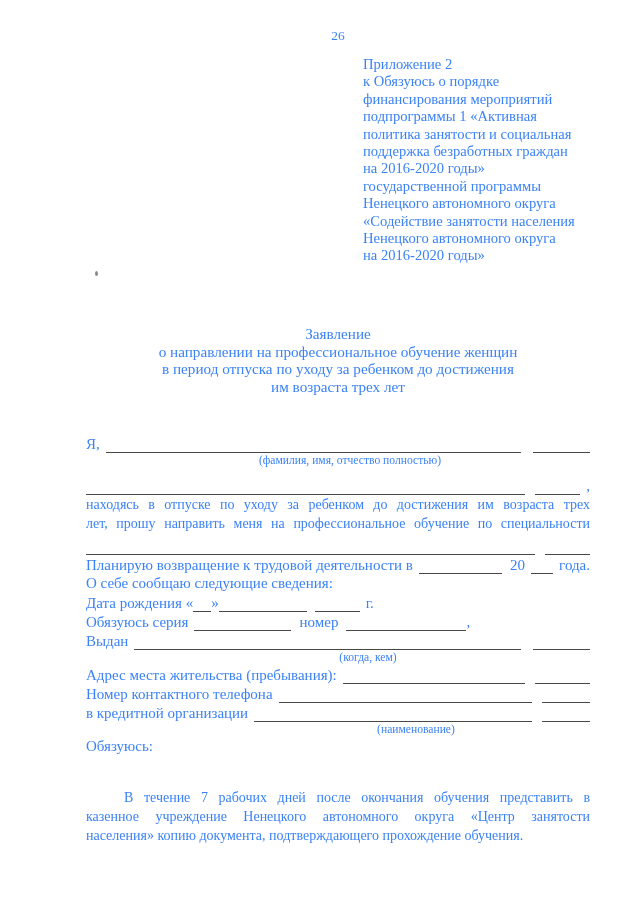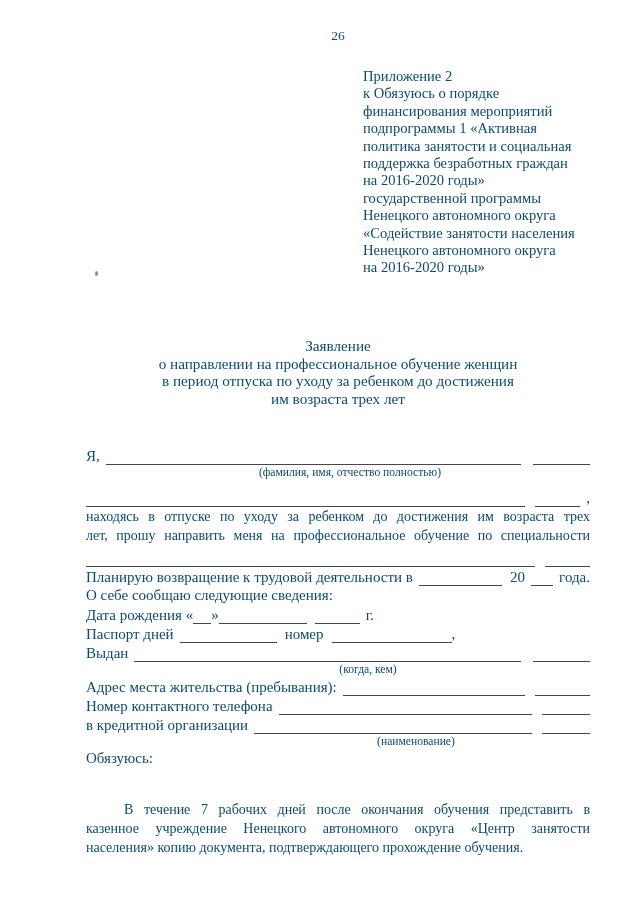--- a/index.html
+++ b/index.html
@@ -1,29 +1,29 @@
 <!DOCTYPE html>
 <html><head>
 <meta charset="utf-8">
 <style>
   html,body { margin:0; padding:0; background:#ffffff; }
   .page {
     position:relative;
     width:640px; height:905px;
     background:#ffffff;
     font-family:"Liberation Serif","DejaVu Serif",serif;
-    color:#0c4a6e;
+    color:#3b82f6;
     overflow:hidden;
   }
   .content { padding:27px 50px 0 86px; }
 
   .pagenum { text-align:center; font-size:13.5px; line-height:17px; }
 
   .appendix {
-    margin-left:277px; margin-top:24px;
+    margin-left:277px; margin-top:12px;
     font-size:14.6px; line-height:17.4px;
     white-space:nowrap;
   }
 
   .doc-title {
     margin-top:60px; text-align:center;
     font-size:15.2px; line-height:17.8px;
   }
 
   .form { margin-top:38px; font-size:15px; }
@@ -136,21 +136,21 @@
         <span class="lbl">Дата рождения «</span>
         <span class="ul w18 ml0"></span>
         <span class="lbl">»</span>
         <span class="ul w88 ml0"></span>
         <span class="ul w45 ml8"></span>
         <span class="lbl ml6">г.</span>
       </div>
 
 
       <div class="row">
-        <span class="lbl">Паспорт дней</span>
+        <span class="lbl">Обязуюсь серия</span>
         <span class="ul w97 ml6"></span>
         <span class="lbl ml8">номер</span>
         <span class="ul w120 ml8"></span>
         <span class="lbl">,</span>
       </div>
 
       <div class="row">
         <span class="lbl">Выдан</span>
         <span class="ul grow"></span>
         <span class="ul w57 ml12"></span>

